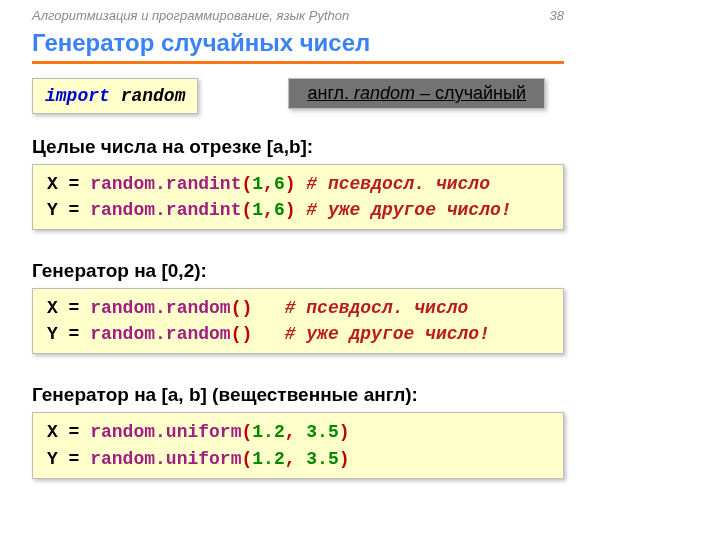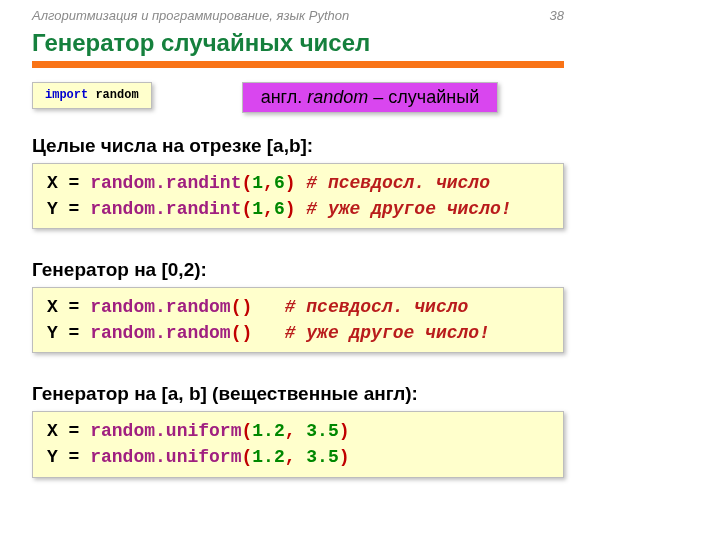--- a/index.html
+++ b/index.html
@@ -13,47 +13,48 @@
     width: 600px; height: 540px;
     position: relative;
     padding: 8px 36px 0 32px;
   }
   .topbar {
     display: flex; justify-content: space-between; align-items: baseline;
     color: #8a8a8a; font-size: 13px; font-style: italic;
     margin-bottom: 6px;
   }
   .title {
-    font-size: 24px; font-weight: bold; color: #15803d;
-    border-bottom: 7px solid #f97316;
+    font-size: 24px; font-weight: bold; color: #3b82f6;
+    border-bottom: 3px solid #f97316;
     padding-bottom: 4px;
     margin-bottom: 14px;
   }
   .row1 {
     display: flex; gap: 90px; align-items: flex-start;
     margin-bottom: 22px;
   }
   .codebox {
     background: #ffffcc;
     border: 1px solid #bdbdbd;
     box-shadow: 2px 2px 4px rgba(0,0,0,0.25);
     padding: 6px 14px;
     font-family: "Courier New", monospace;
     font-size: 18px; font-weight: bold;
     line-height: 1.45;
     white-space: pre;
   }
-  .codebox.small { font-size: 12px; padding: 4px 12px; }
+  .codebox.small { font-size: 18px; padding: 4px 12px; font-style: italic; }
   .notebox {
-    background: #d946ef;
+    background: #737373;
     border: 1px solid #bdbdbd;
     box-shadow: 2px 2px 4px rgba(0,0,0,0.25);
     padding: 4px 18px;
     font-size: 18px;
     color: #000;
+    text-decoration: underline;
   }
   .noteword { font-style: italic; }
   .section-label {
     font-size: 19px; font-weight: bold; color: #000;
     margin-bottom: 6px;
   }
   .section { margin-bottom: 30px; }
   
   .kw   { color: #0000d0; }
   .mod  { color: #000; }

